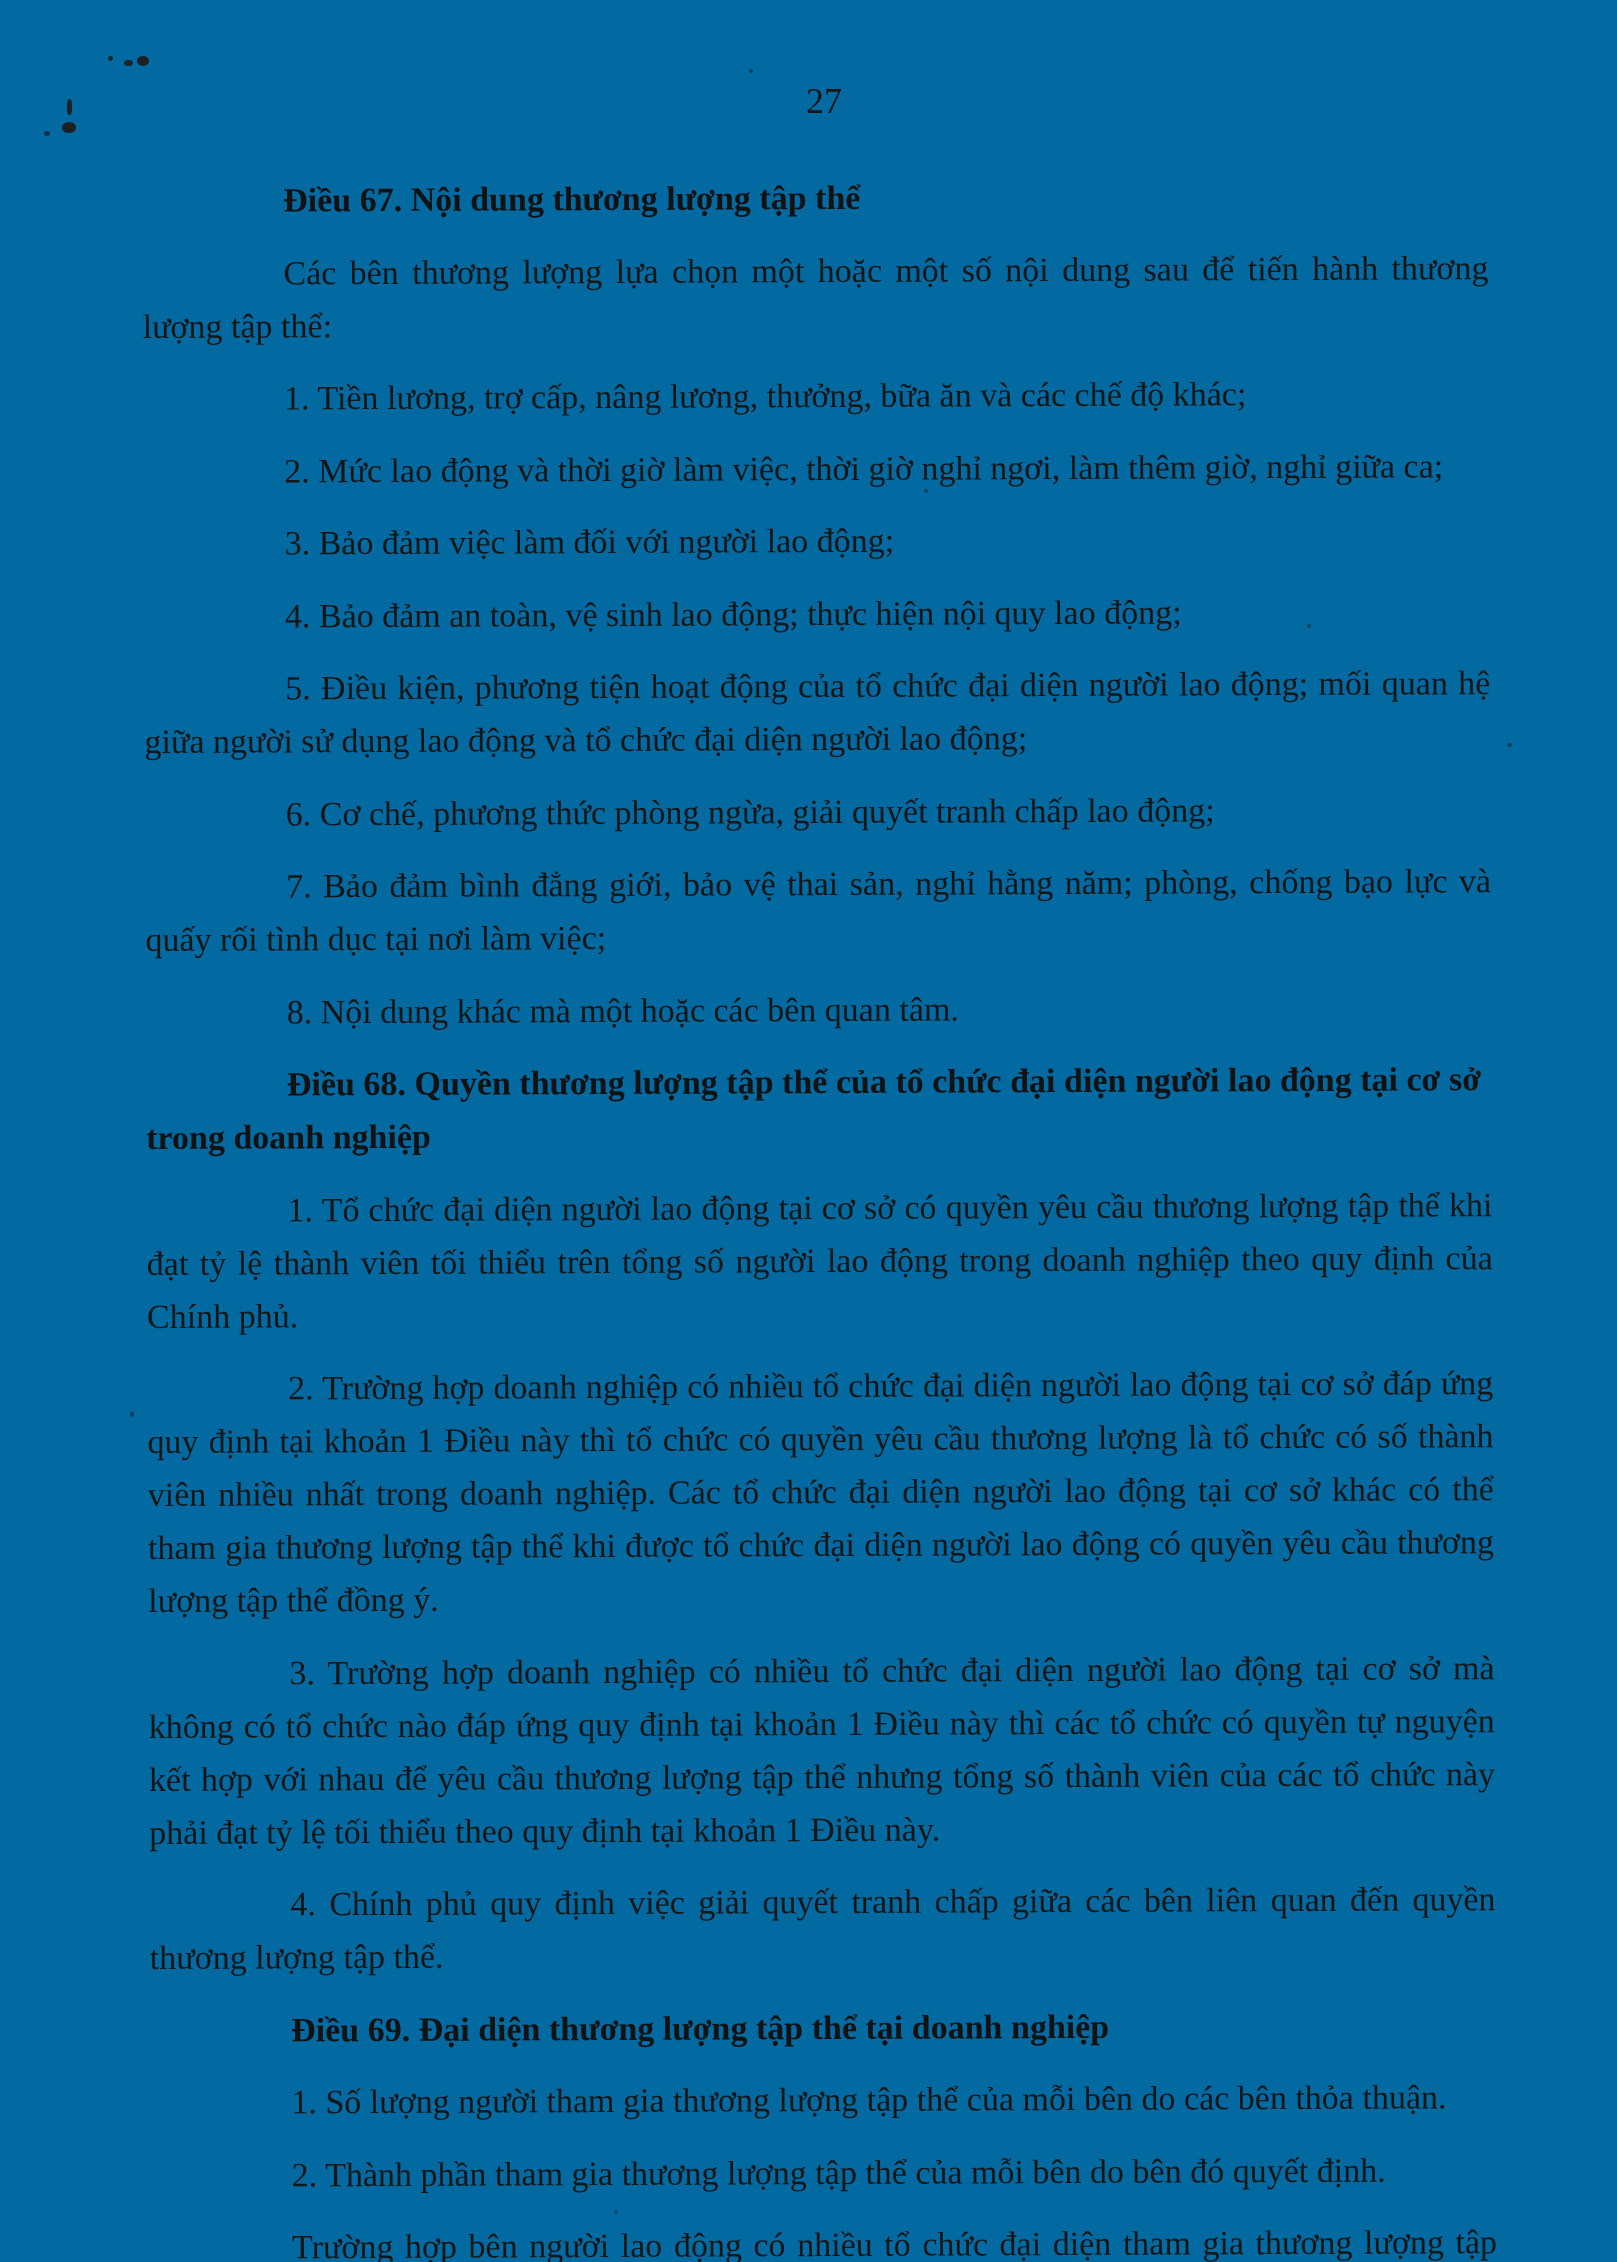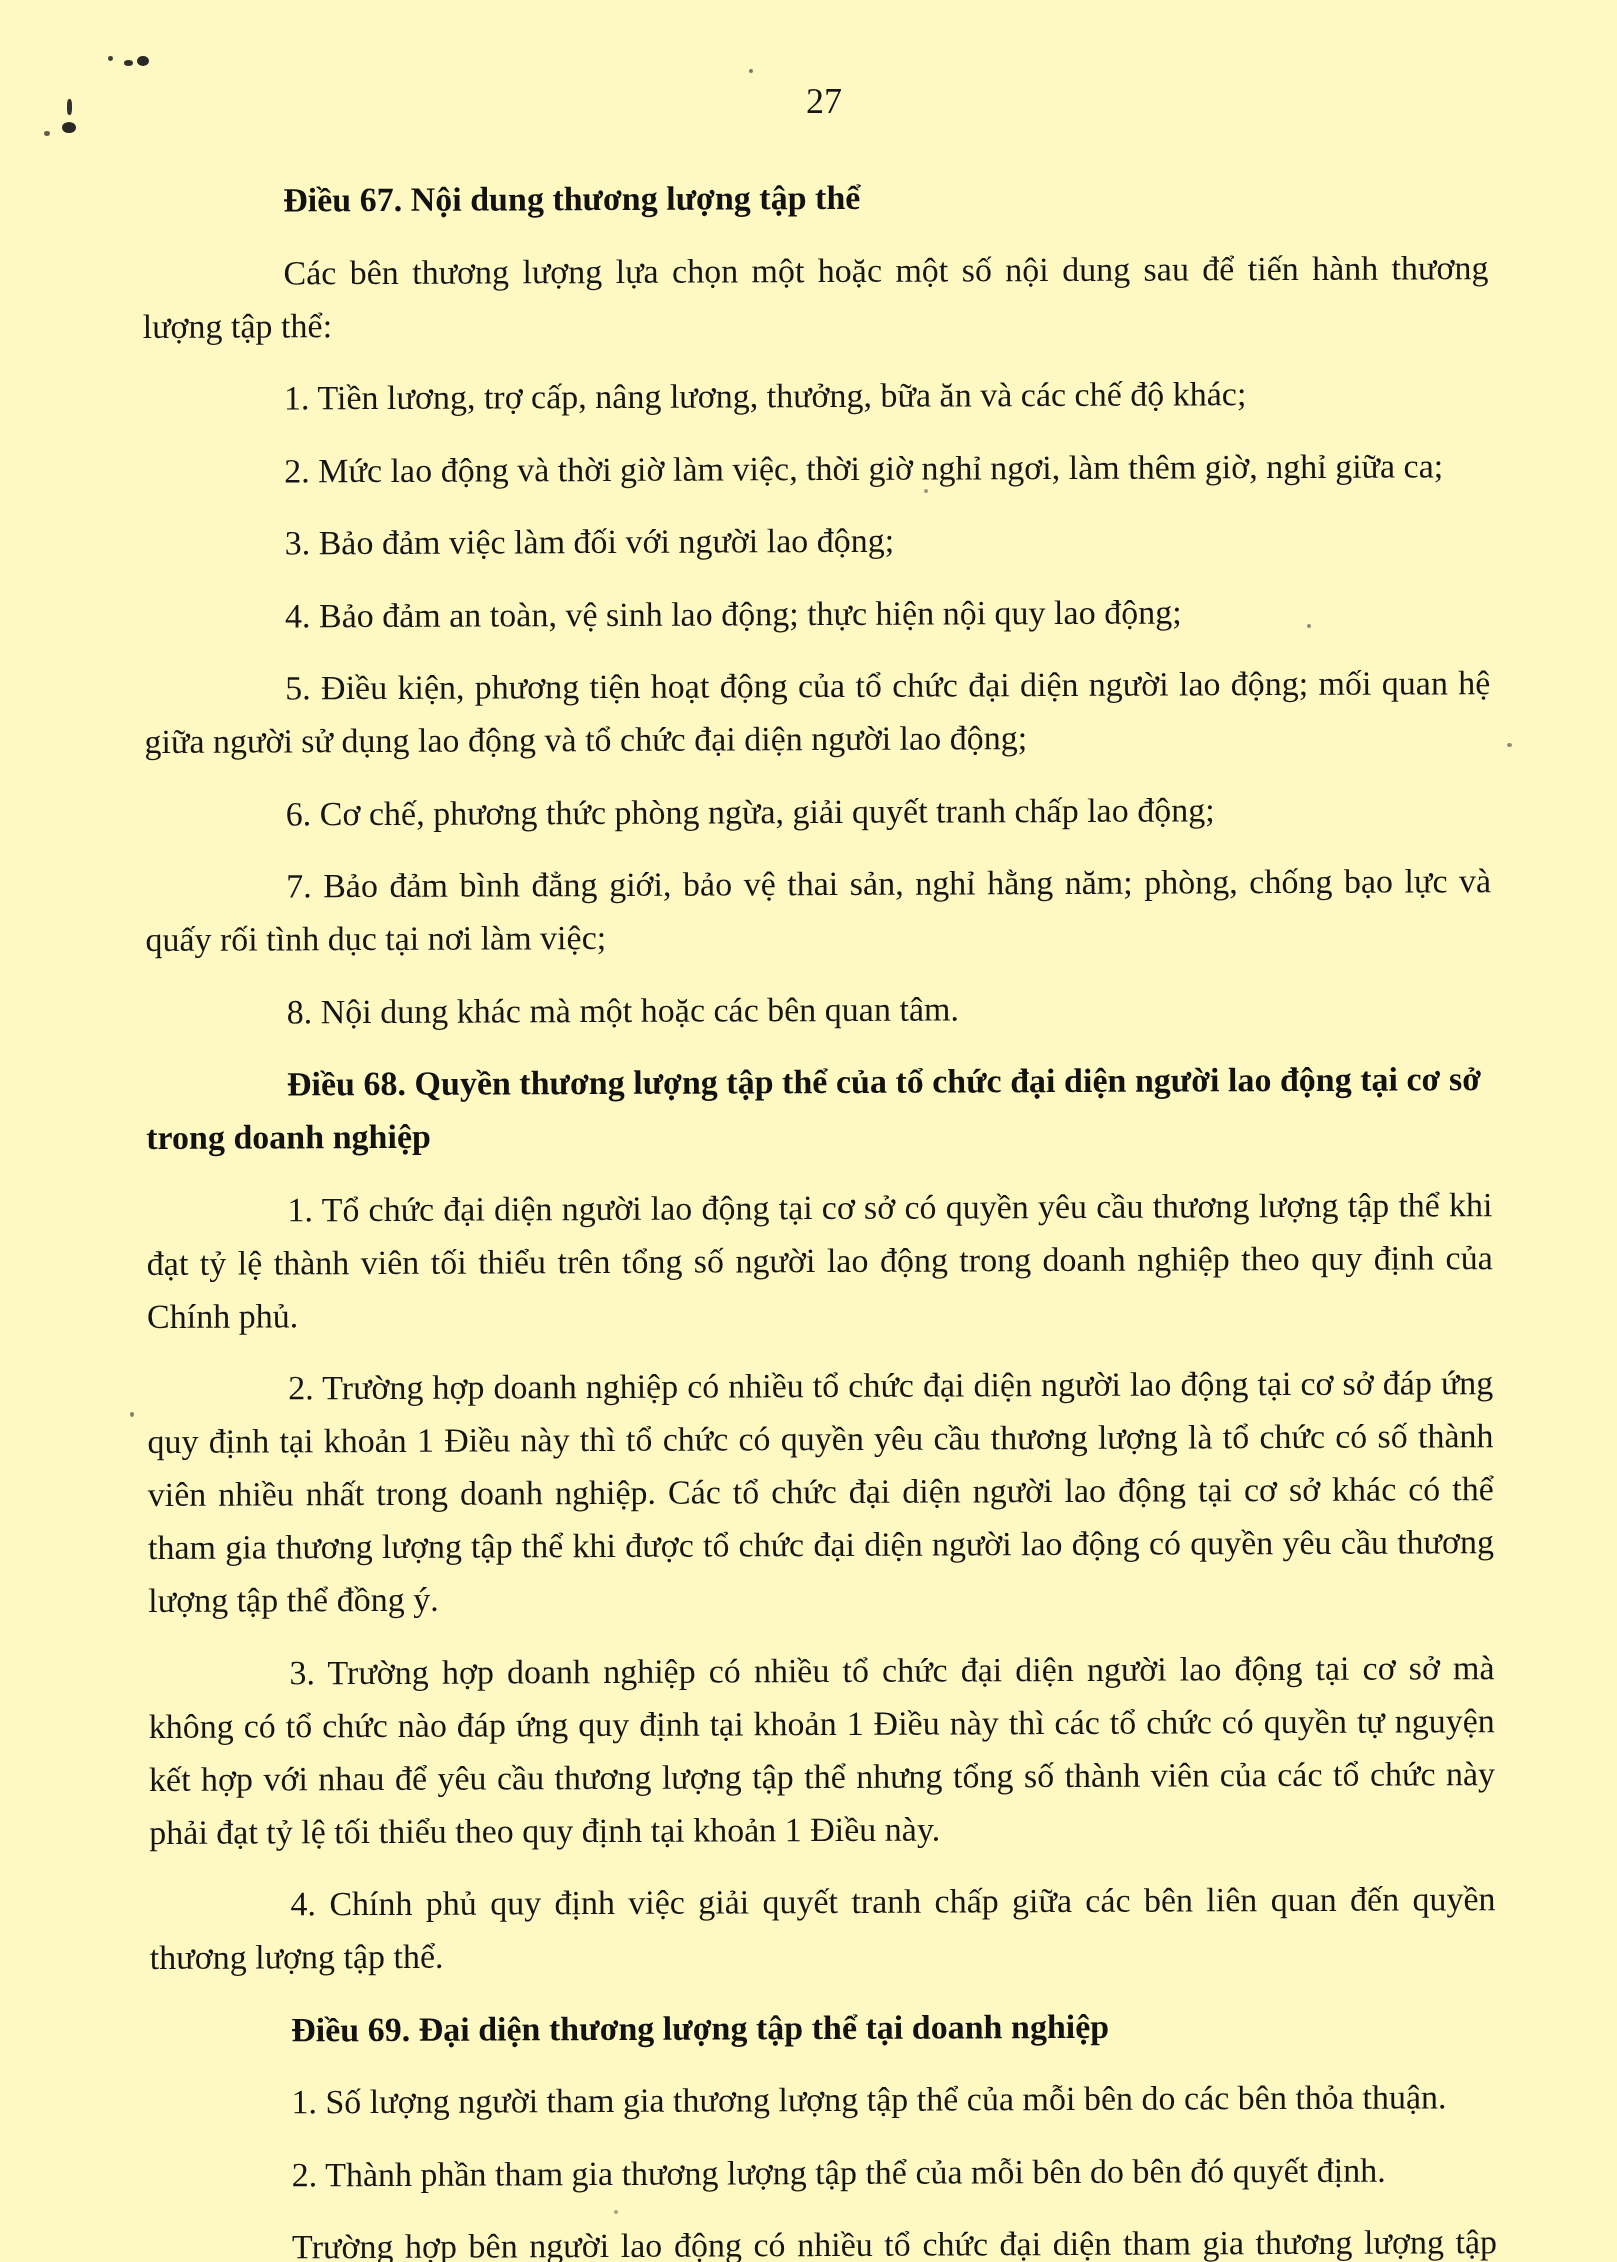--- a/index.html
+++ b/index.html
@@ -11,21 +11,21 @@
     width: 1618px;
     height: 2263px;
     position: relative;
     overflow: hidden;
     font-family: "Liberation Serif", "DejaVu Serif", serif;
     color: #141414;
   }
   .page {
     position: absolute;
     inset: 0;
-    background: #fef9c3;
+    background: #0369a1;
   }
   .page-number {
     position: absolute;
     top: 82px;
     left: 751px;
     width: 146px;
     text-align: center;
     font-size: 36px;
     line-height: 39px;
     color: #161616;

